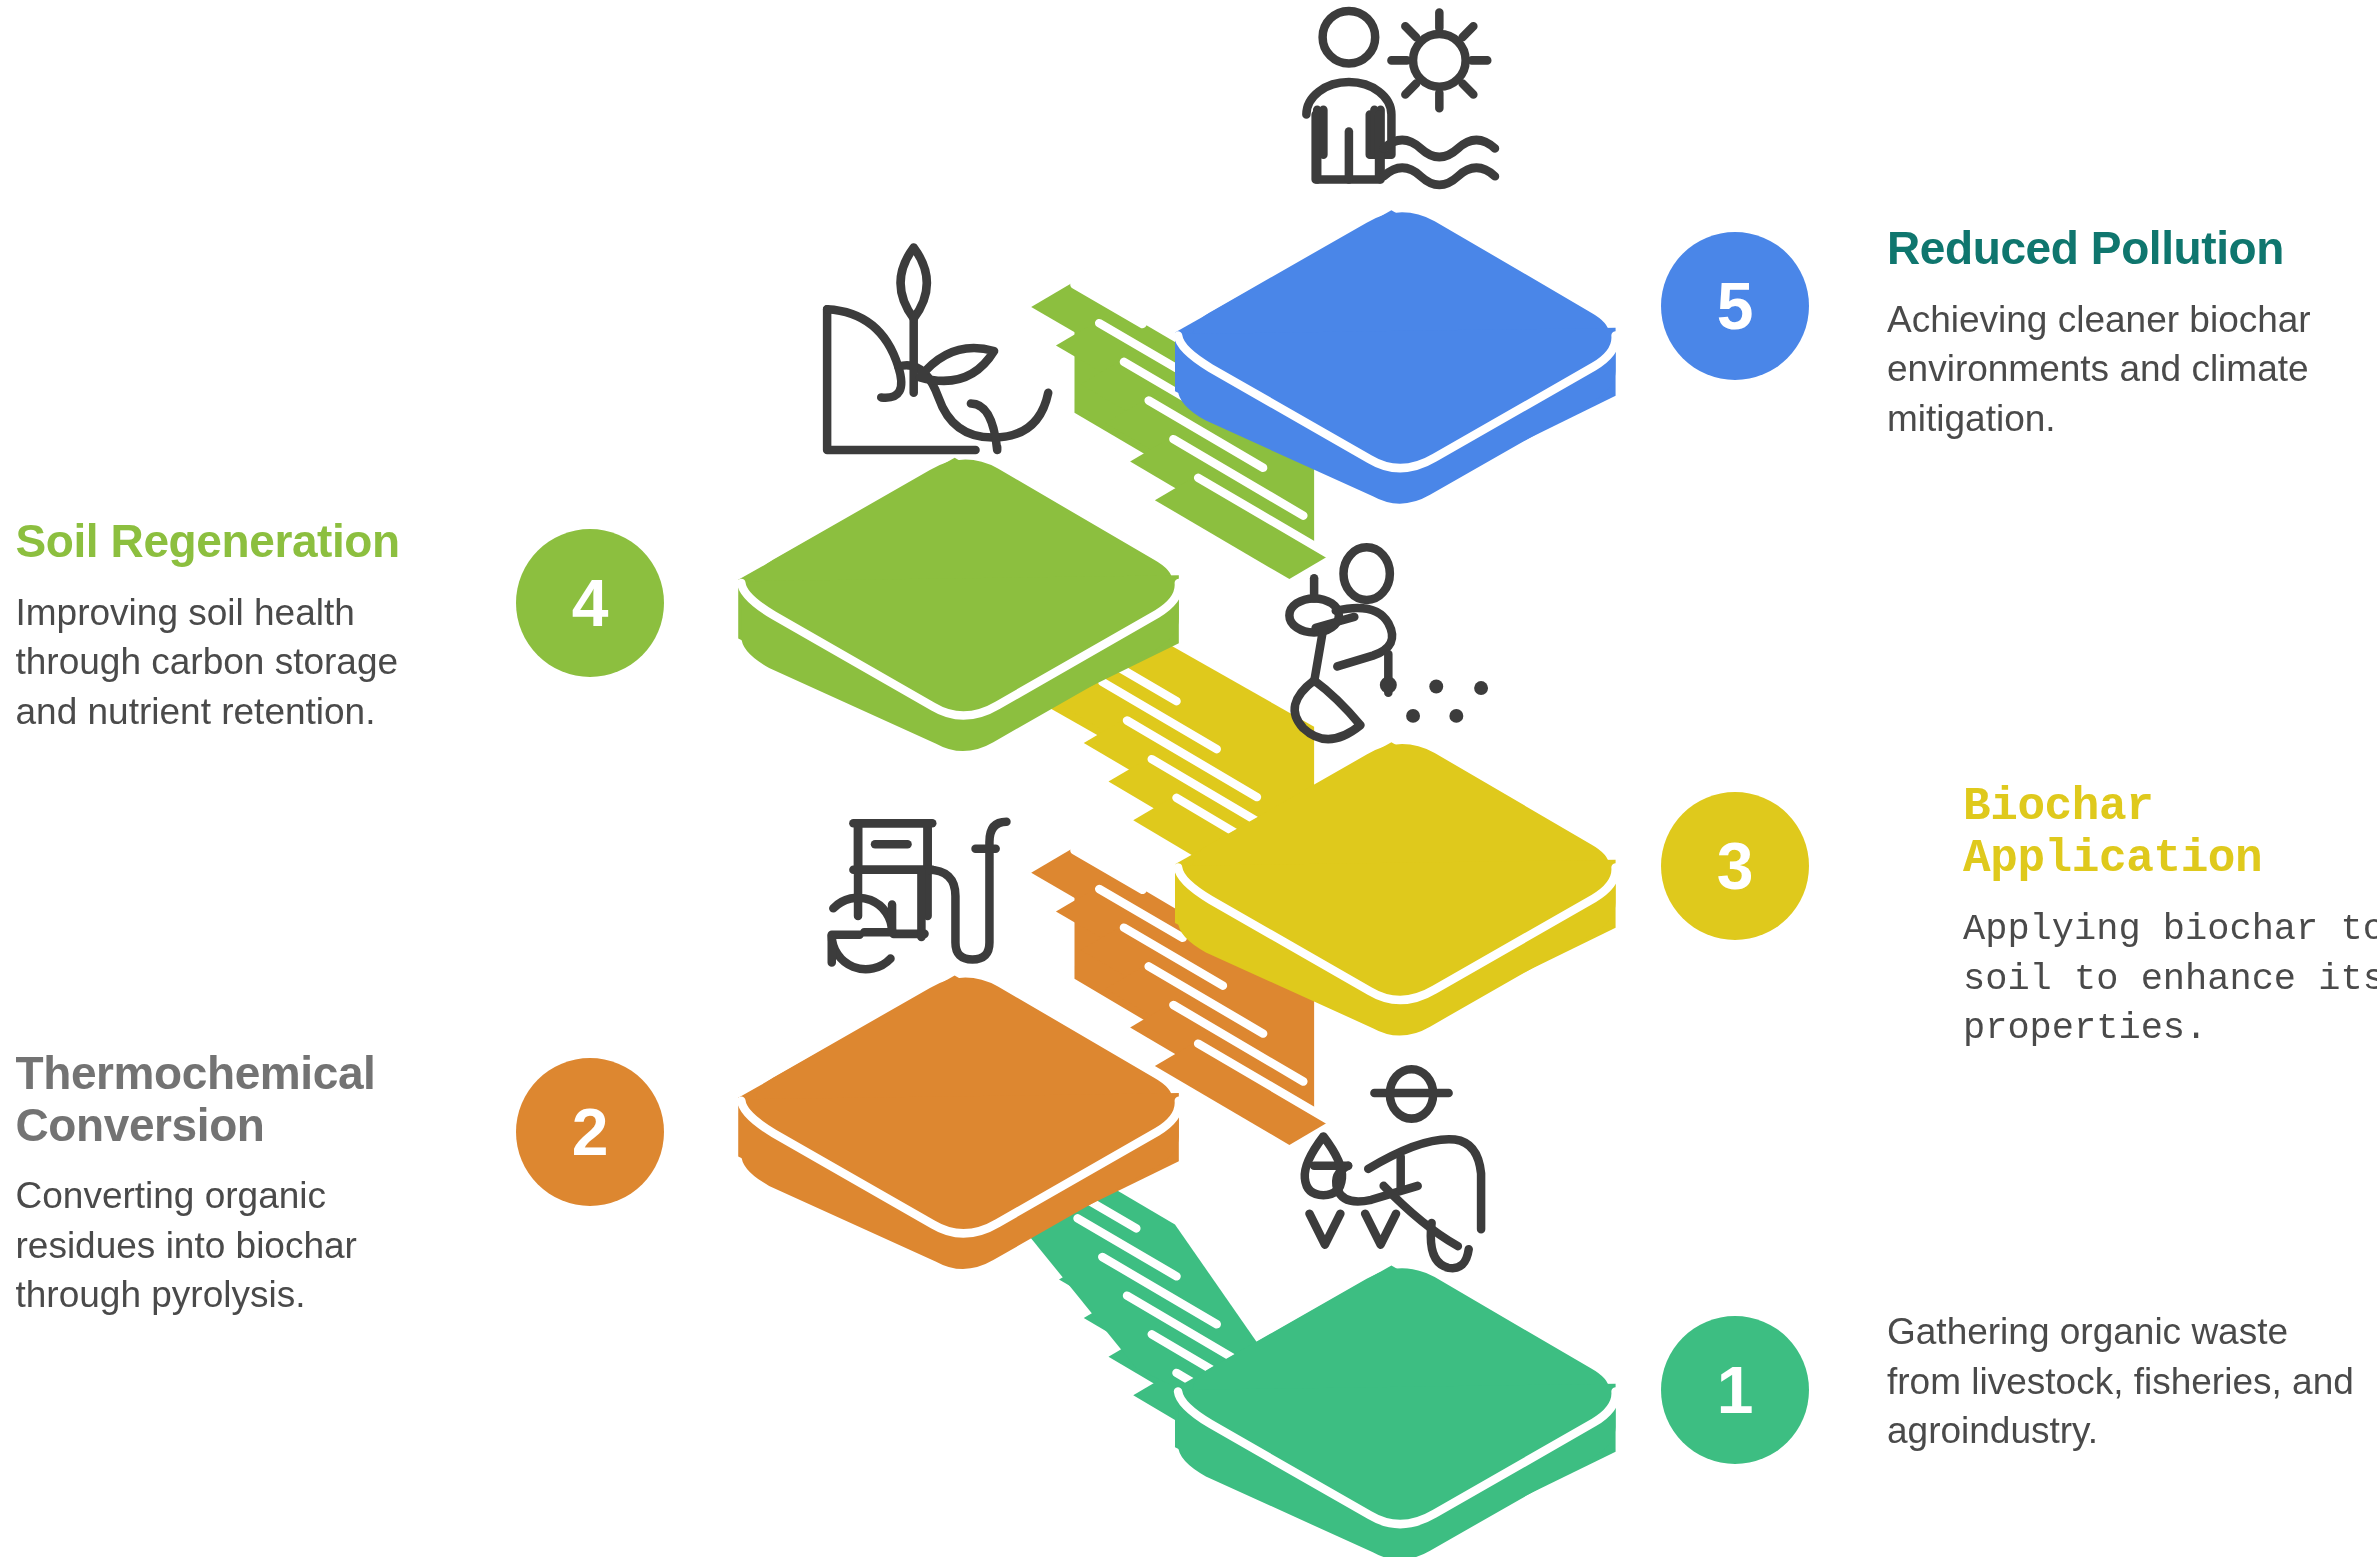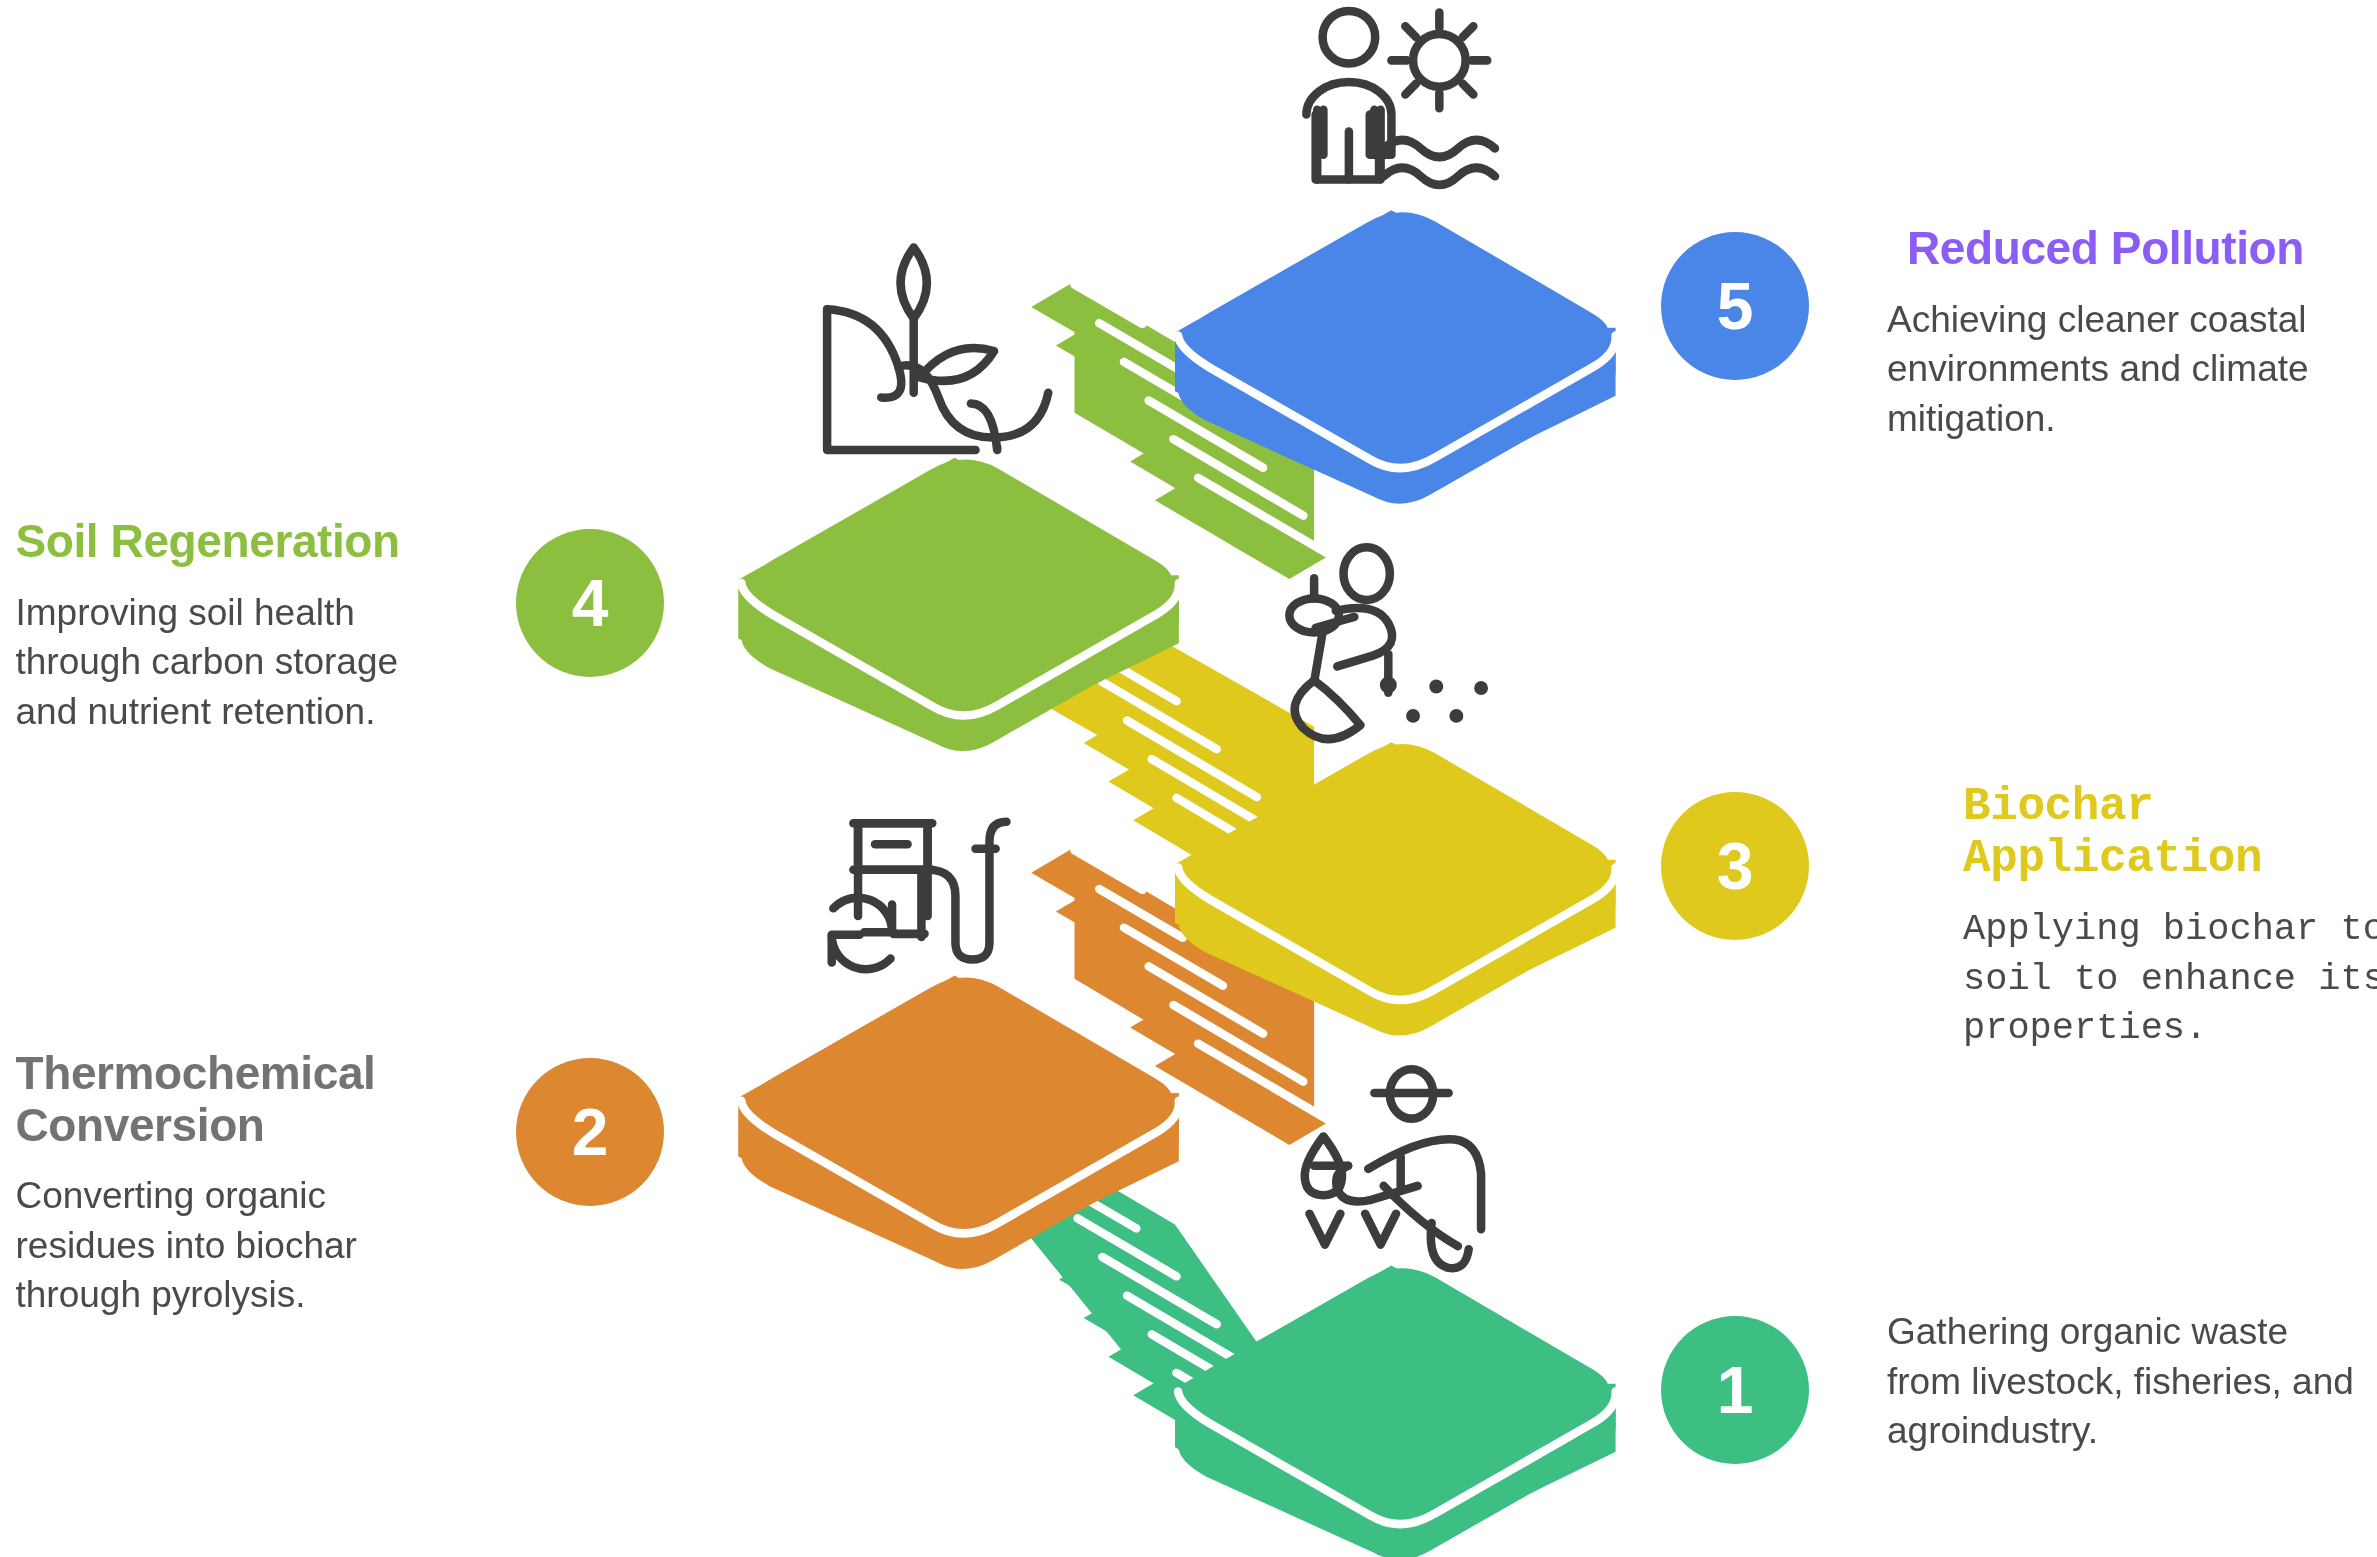--- a/index.html
+++ b/index.html
@@ -294,22 +294,22 @@
       <path d="M1694,1570 l20,40 l20,-40" class="ico"></path>
       <path d="M1766,1570 l20,40 l20,-40" class="ico"></path>
     </g>
 
   </svg>
 
   <div class="num-circle" id="c5" style="background: rgb(74, 134, 232);">
     <span>5</span>
   </div>
   <div class="step-text right-block" id="blk5">
-    <p class="title" style="color: #8b5cf6; margin-left: 20px;">Reduced Pollution</p>
-    <p class="desc">Achieving cleaner coastal environments and climate mitigation.</p>
+    <p class="title" style="color: #0f766e;">Reduced Pollution</p>
+    <p class="desc">Achieving cleaner biochar environments and climate mitigation.</p>
   </div>
 
   <div class="num-circle" id="c4" style="background: rgb(140, 191, 63);">
     <span>4</span>
   </div>
   <div class="step-text left-block" id="blk4">
     <p class="title" style="color: rgb(140, 191, 63);">Soil Regeneration</p>
     <p class="desc">Improving soil health through carbon storage and nutrient retention.</p>
   </div>
 

